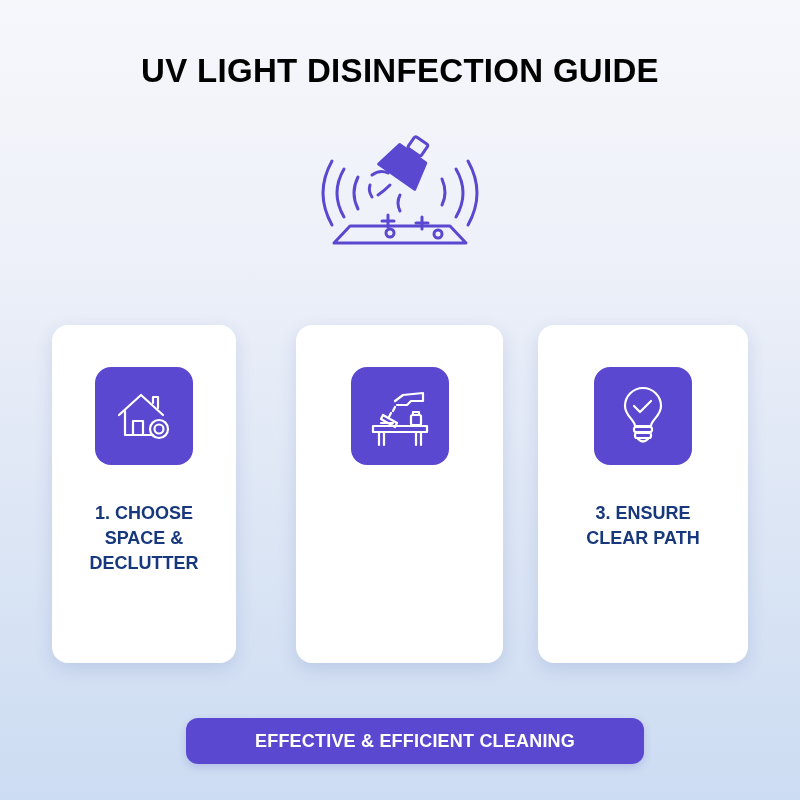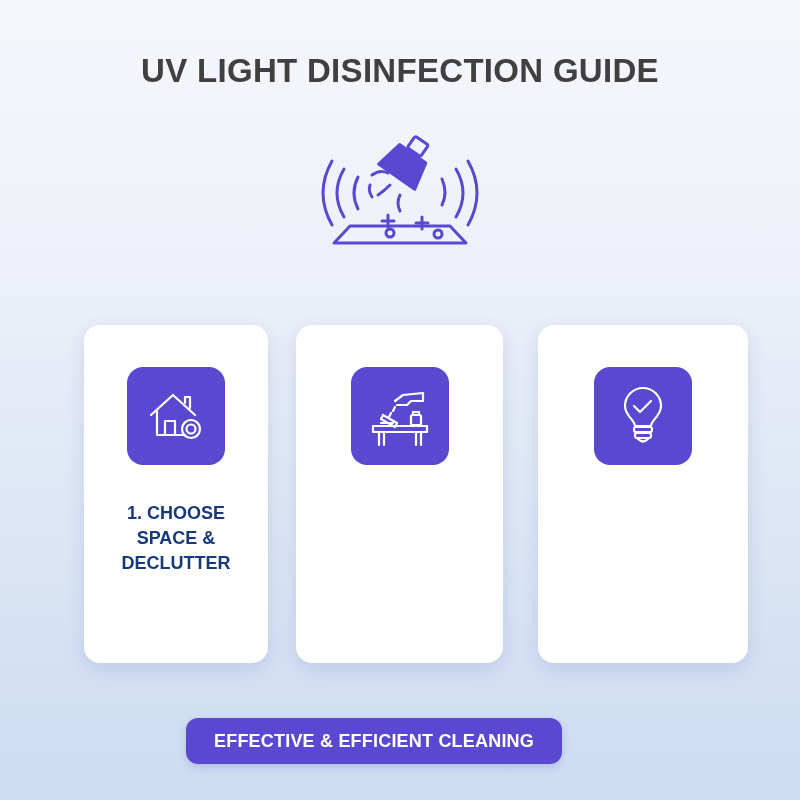--- a/index.html
+++ b/index.html
@@ -3,21 +3,21 @@
 <meta charset="utf-8">
 <style>
   html, body { margin: 0; padding: 0; }
   body {
     width: 800px; height: 800px; overflow: hidden; position: relative;
     background: linear-gradient(180deg, #f6f7fb 0%, #eef1f9 30%, #dde6f5 65%, #ccdcf2 100%);
     font-family: "Liberation Sans", "DejaVu Sans", sans-serif;
   }
   .title {
     position: absolute; top: 52px; left: 0; width: 800px; text-align: center;
-    font-size: 33px; font-weight: 700; color: #404040; letter-spacing: 0.3px;
+    font-size: 33px; font-weight: 700; color: #000000; letter-spacing: 0.3px;
     margin: 0;
   }
   .hero {
     position: absolute; left: 310px; top: 133px; width: 180px; height: 125px;
   }
   .card {
     position: absolute; top: 325px; height: 338px;
     background: #ffffff; border-radius: 16px;
     box-shadow: 0 6px 18px rgba(60, 90, 160, 0.16);
   }
@@ -25,21 +25,21 @@
     position: absolute; top: 42px; left: 50%; margin-left: -49px;
     width: 98px; height: 98px; border-radius: 16px; background: #5b48d0;
     display: flex; align-items: center; justify-content: center;
   }
   .card .label {
     position: absolute; top: 176px; left: 10px; right: 10px; text-align: center;
     font-size: 18px; font-weight: 700; color: #17387c; line-height: 25px;
     white-space: pre-line;
   }
   .banner {
-    position: absolute; left: 186px; top: 718px; width: 376px; height: 46px;
+    position: absolute; left: 186px; top: 718px; width: 458px; height: 46px;
     border-radius: 12px; background: #5b48d0; color: #ffffff;
     display: flex; align-items: center; justify-content: center;
     font-size: 18px; font-weight: 700; letter-spacing: 0.2px;
     box-shadow: 0 3px 8px rgba(70, 60, 180, 0.2);
   }
 </style>
 </head>
 <body>
 
 <h1 class="title">UV LIGHT DISINFECTION GUIDE</h1>
@@ -68,21 +68,21 @@
     <path d="M40 93 L140 93 L156 110 L24 110 Z"></path>
 
     <path d="M78 82 L78 94 M72 88 L84 88"></path>
     <path d="M112 84 L112 96 M106 90 L118 90"></path>
 
     <circle cx="80" cy="100" r="4"></circle>
     <circle cx="128" cy="101" r="4"></circle>
   </svg>
 </div>
 
-<div class="card" style="left:52px; width:184px;margin-left:32px;">
+<div class="card" style="left:52px; width:184px;">
   <div class="icon-box">
     <svg width="62" height="62" viewBox="0 0 62 62" fill="none" stroke="#ffffff" stroke-width="2.2" stroke-linecap="round" stroke-linejoin="round">
       <path d="M6 30 L28 10 L50 30"></path>
       <path d="M40 18 L40 12 L45 12 L45 23"></path>
       <path d="M12 26 L12 50 L40 50"></path>
       <path d="M20 50 L20 36 L30 36 L30 50"></path>
       <circle cx="46" cy="44" r="9"></circle>
       <circle cx="46" cy="44" r="4.5"></circle>
     </svg>
   </div>
@@ -109,15 +109,17 @@
 <div class="card" style="left:538px; width:210px;">
   <div class="icon-box">
     <svg width="60" height="64" viewBox="0 0 60 64" fill="none" stroke="#ffffff" stroke-width="2.2" stroke-linecap="round" stroke-linejoin="round">
       <path d="M22 42 C22 36 12 32 12 22 A18 18 0 0 1 48 22 C48 32 38 36 38 42 Z"></path>
       <path d="M21 22 L27 28 L38 17"></path>
       <rect x="21" y="43" width="18" height="5" rx="2"></rect>
       <rect x="22" y="49" width="16" height="5" rx="2"></rect>
       <path d="M25 55 Q30 60 35 55"></path>
     </svg>
   </div>
+  <div class="label">3. ENSURE
+CLEAR PATH</div>
 </div>
 
 <div class="banner">EFFECTIVE &amp; EFFICIENT CLEANING</div>
 
 </body></html>

